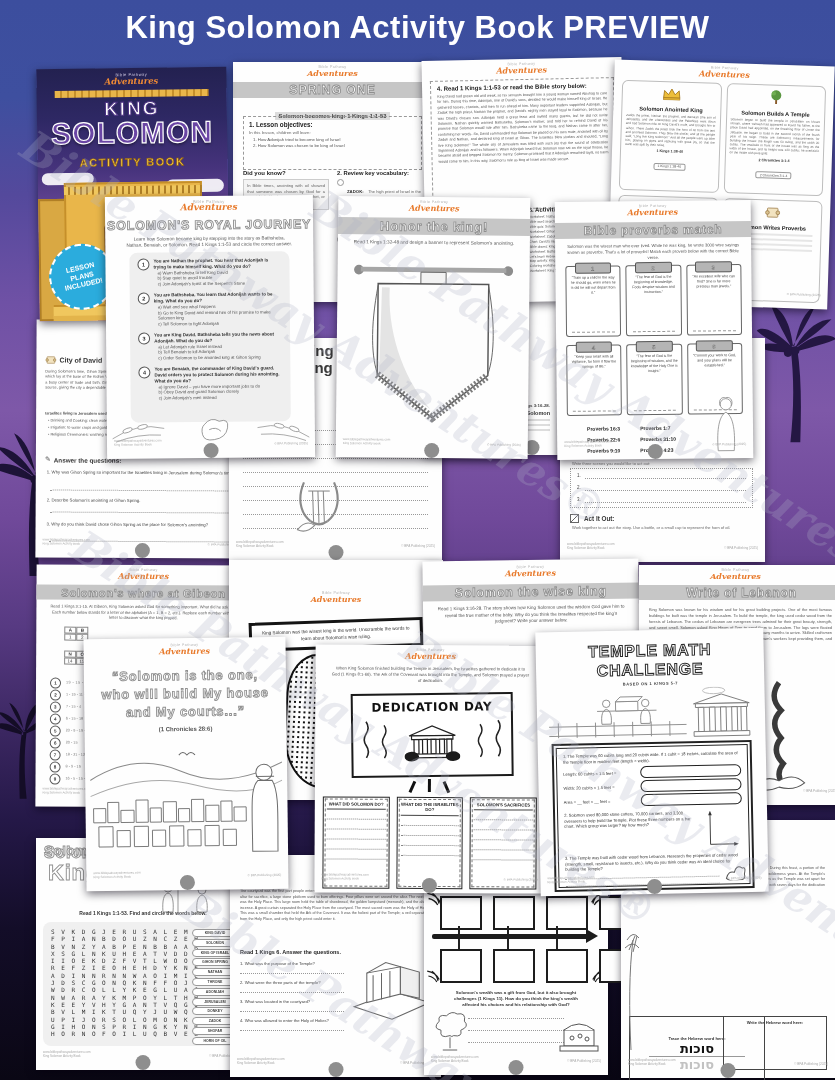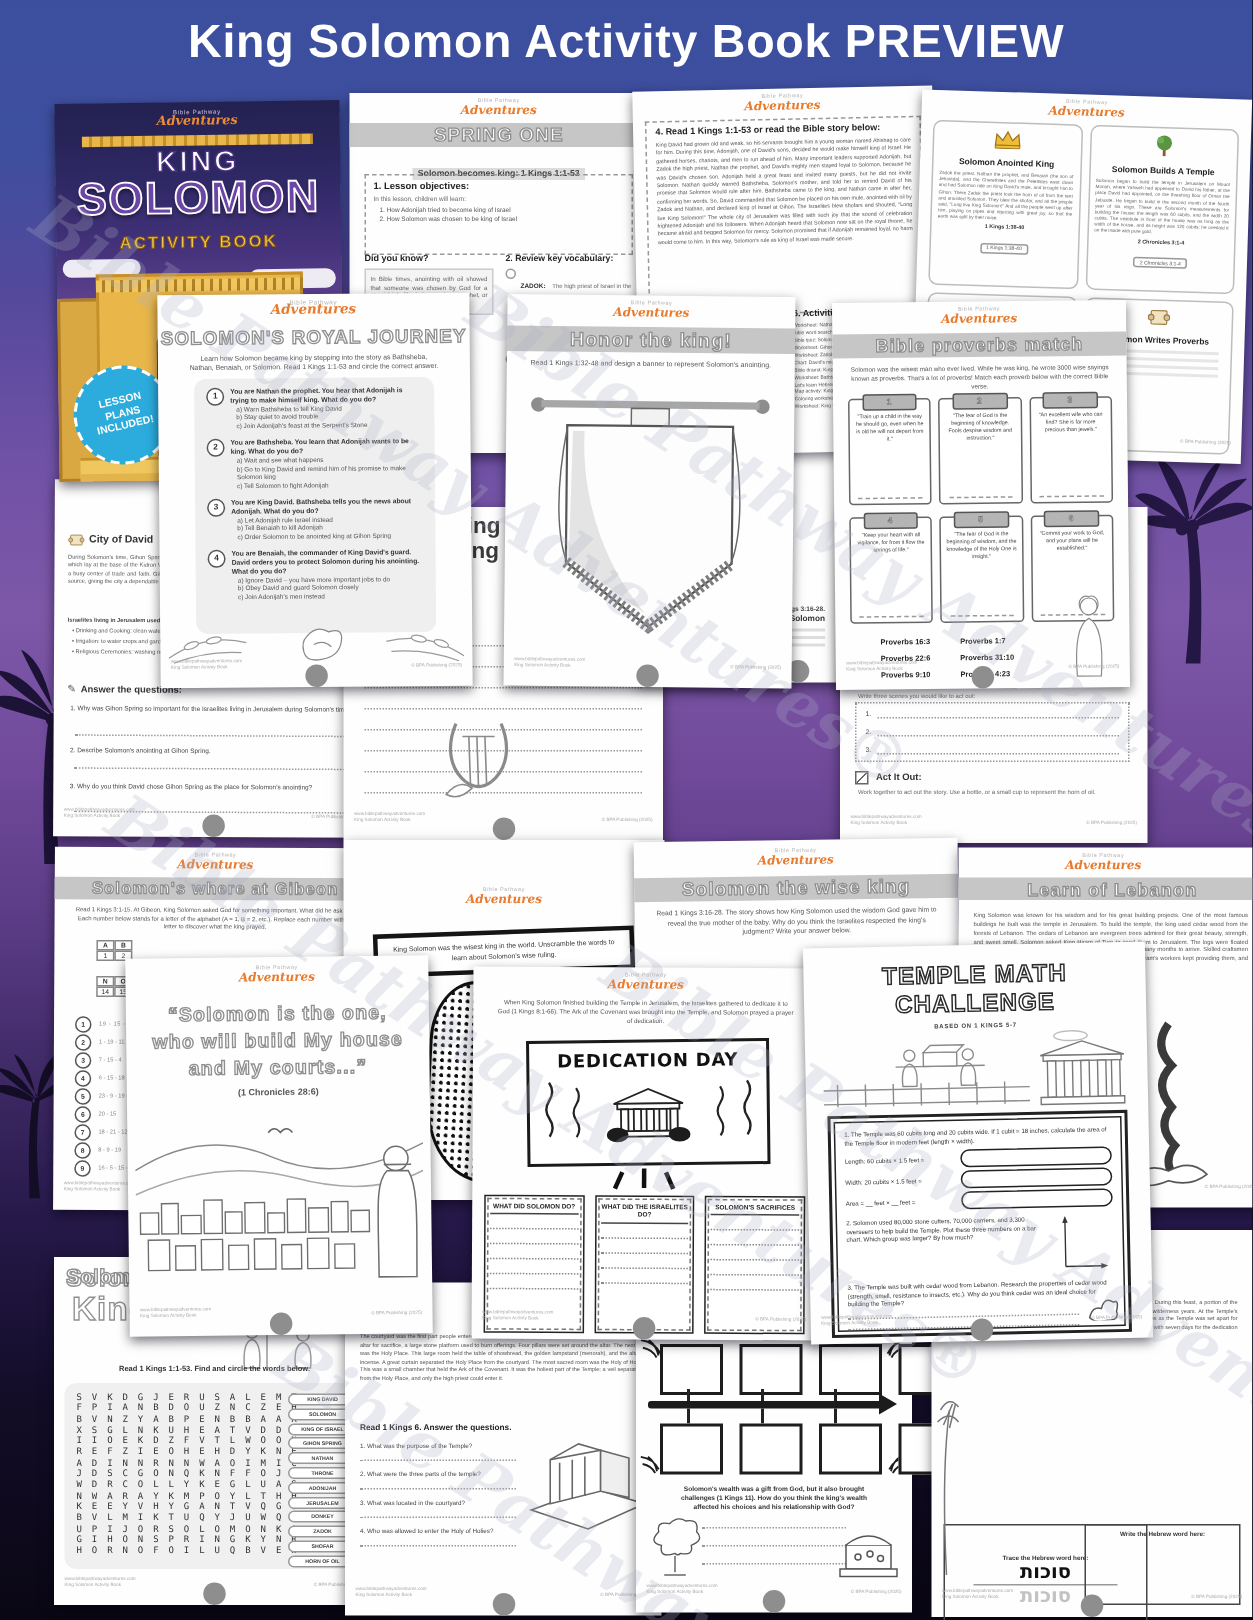--- a/index.html
+++ b/index.html
@@ -596,21 +596,21 @@
       </div>
   <div class="pfr">© BPA Publishing (2025)</div>
 </div>
 
 <div class="pg" style="left:639px;top:565px;width:205px;height:240px">
   <div class="bpa" style="top:4px;right:12px">
         <span class="b1">Bible Pathway</span>
         <span class="b2">Adventures</span>
       </div>
   <div class="gbar" style="top:20px;height:15px">
-        <span class="bub" style="font-size:12px">Learn of Lebanon</span>
+        <span class="bub" style="font-size:12px">Write of Lebanon</span>
       </div>
   <div class="jt" style="position:absolute;left:10px;right:12px;top:42px;font-size:3.9px;line-height:1.5">King Solomon was known for his wisdom and for his great building projects. One of the most famous buildings he built was the temple in Jerusalem. To build the temple, the king used cedar wood from the forests of Lebanon. The cedars of Lebanon are evergreen trees admired for their great beauty, strength, and sweet smell. Solomon asked King Hiram of Tyre to send them to Jerusalem. The logs were floated down the coast because they were so heavy. Some trunks took many months to arrive. Skilled craftsmen used the cedar for the Temple's beams, boards, and carvings. Hiram's workers kept providing them, and the cedars of Lebanon were remembered for generations.</div>
   <svg style="position:absolute;left:108px;top:112px;width:64px;height:120px" viewBox="0 0 60 110" fill="none" stroke="#3a3a3a">
         <path d="M30,4 q-10,14 2,26 q-12,12 0,26 q-10,12 2,24 q-8,10 0,20" stroke-width="5"></path>
         <path d="M6,102 q10,-12 24,-6 q14,-8 24,2 q-10,8 -24,4 q-14,6 -24,0 Z" fill="#fff" stroke="#555"></path>
       </svg>
   <div class="pfl">
         <span style="display:block">www.biblepathwayadventures.com</span>
         <span style="display:block">King Solomon Activity Book</span>
       </div>

